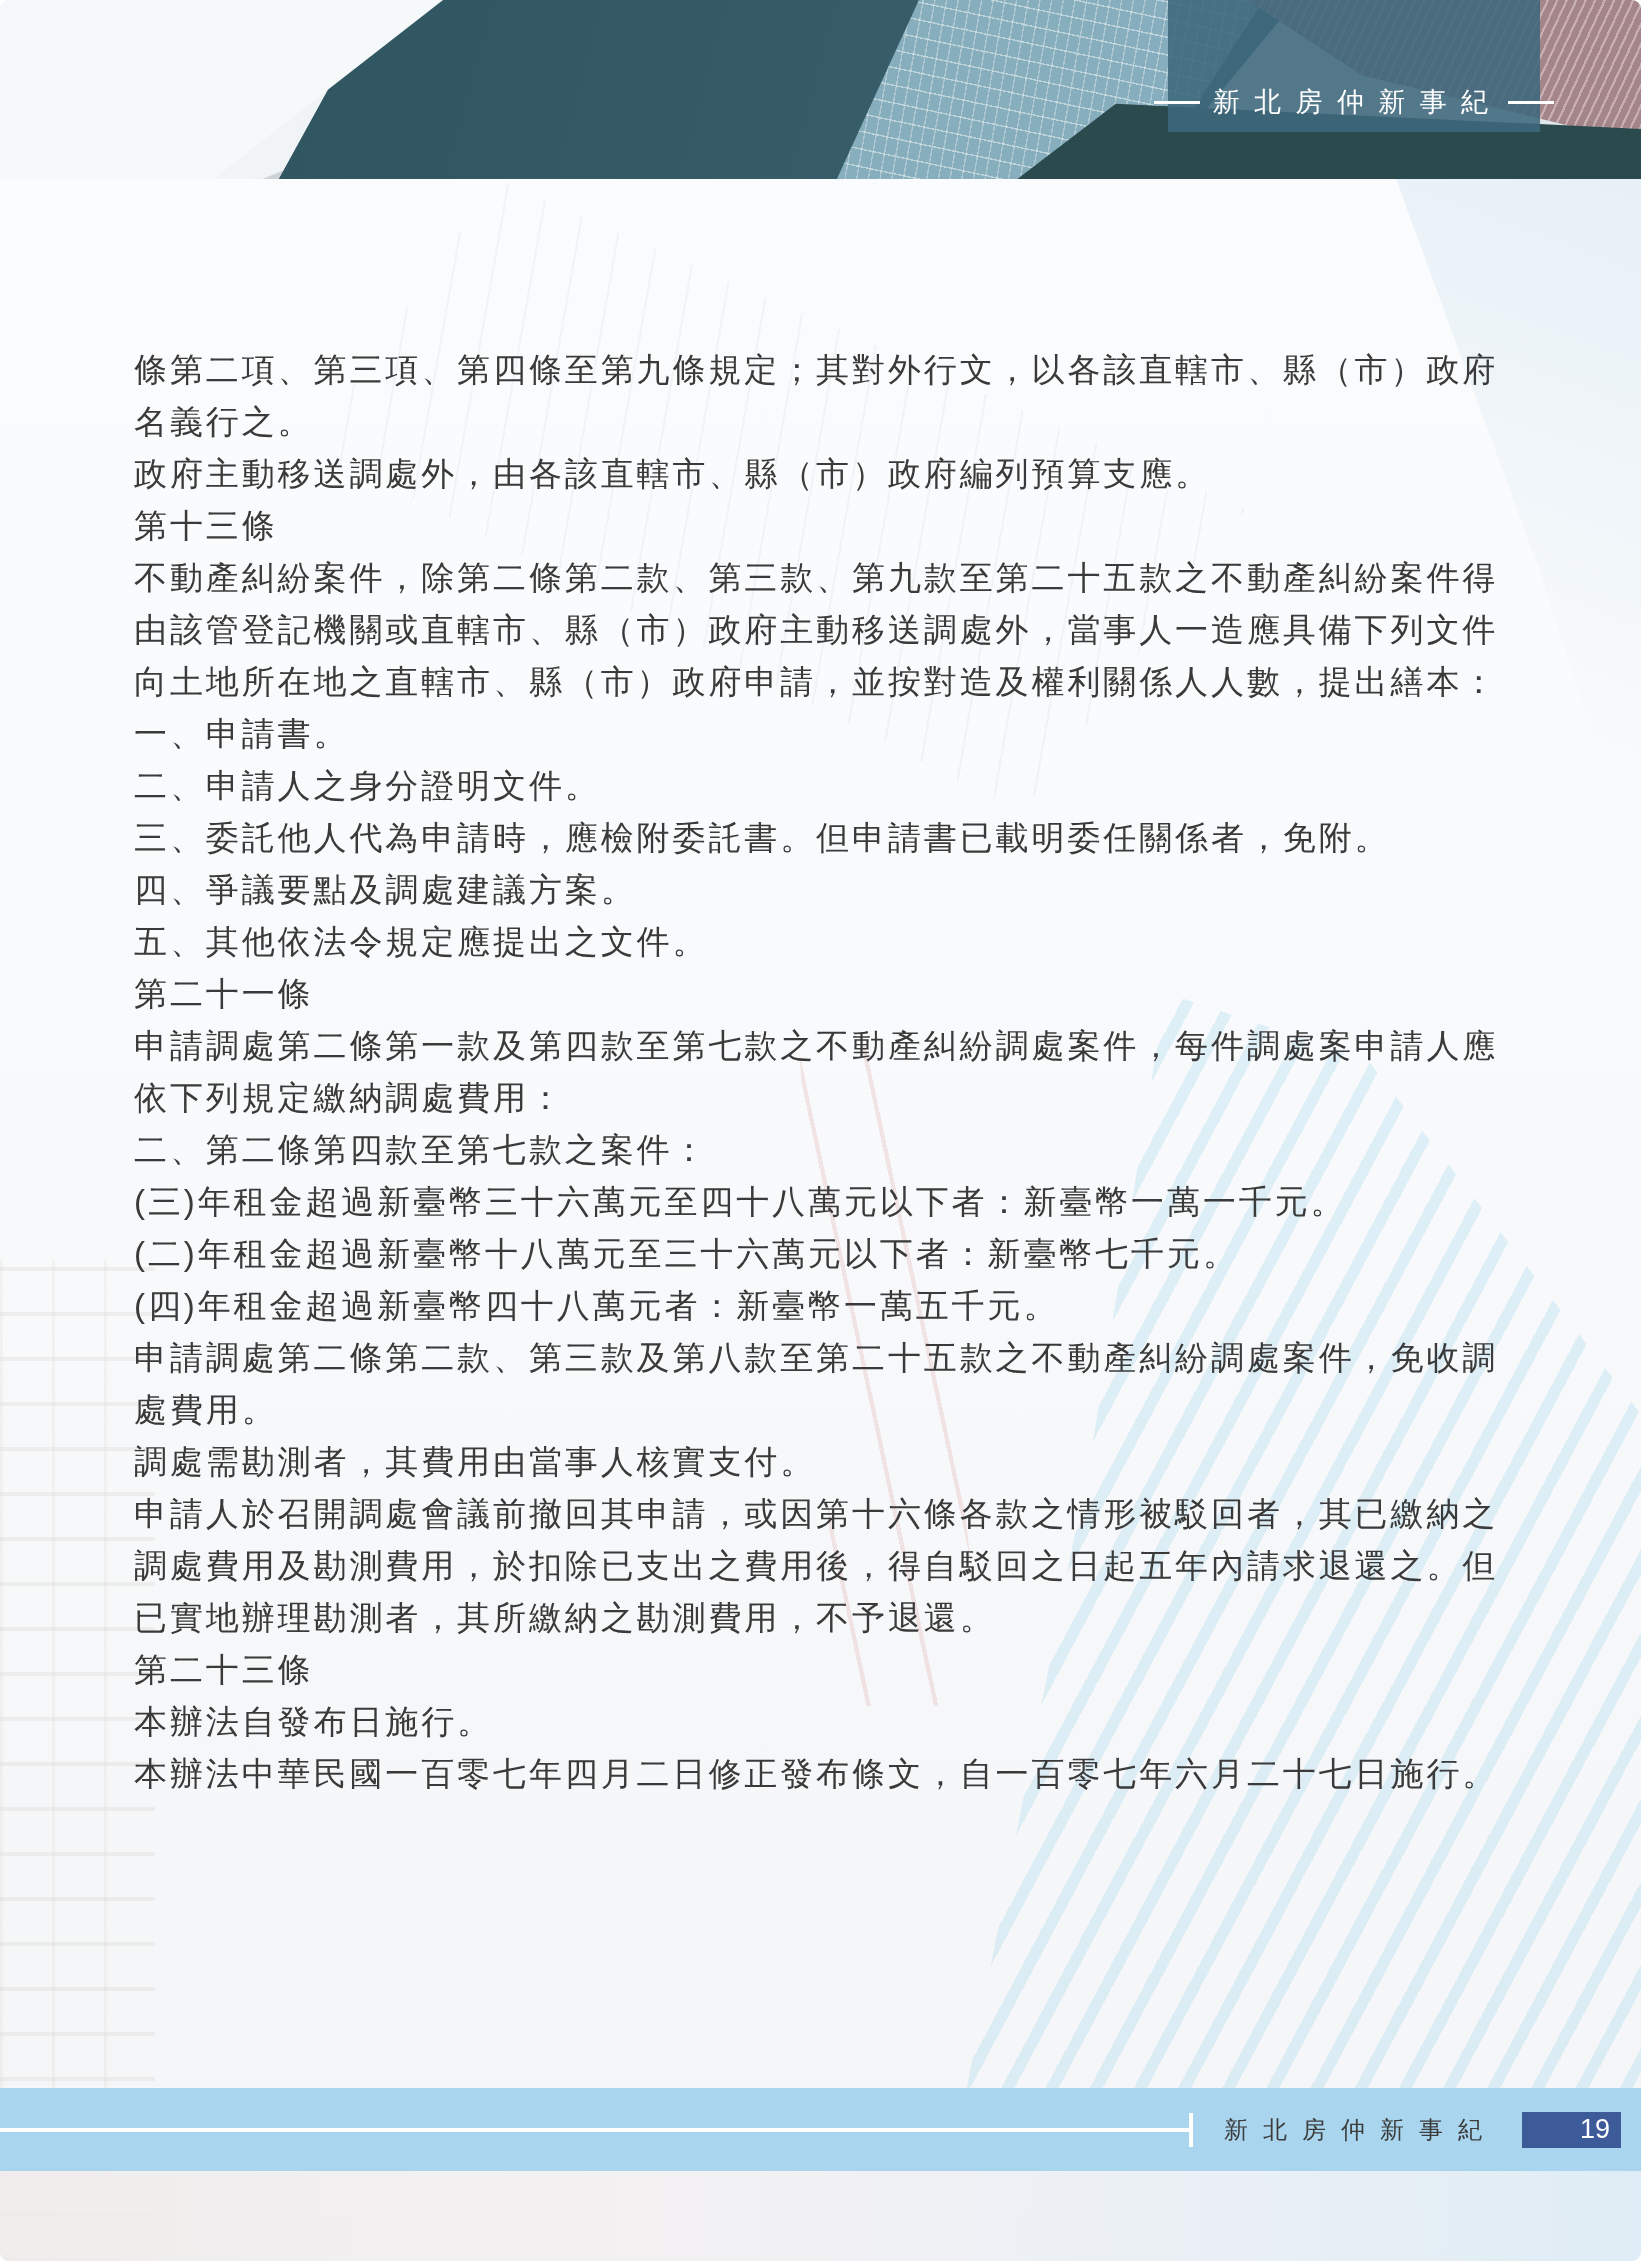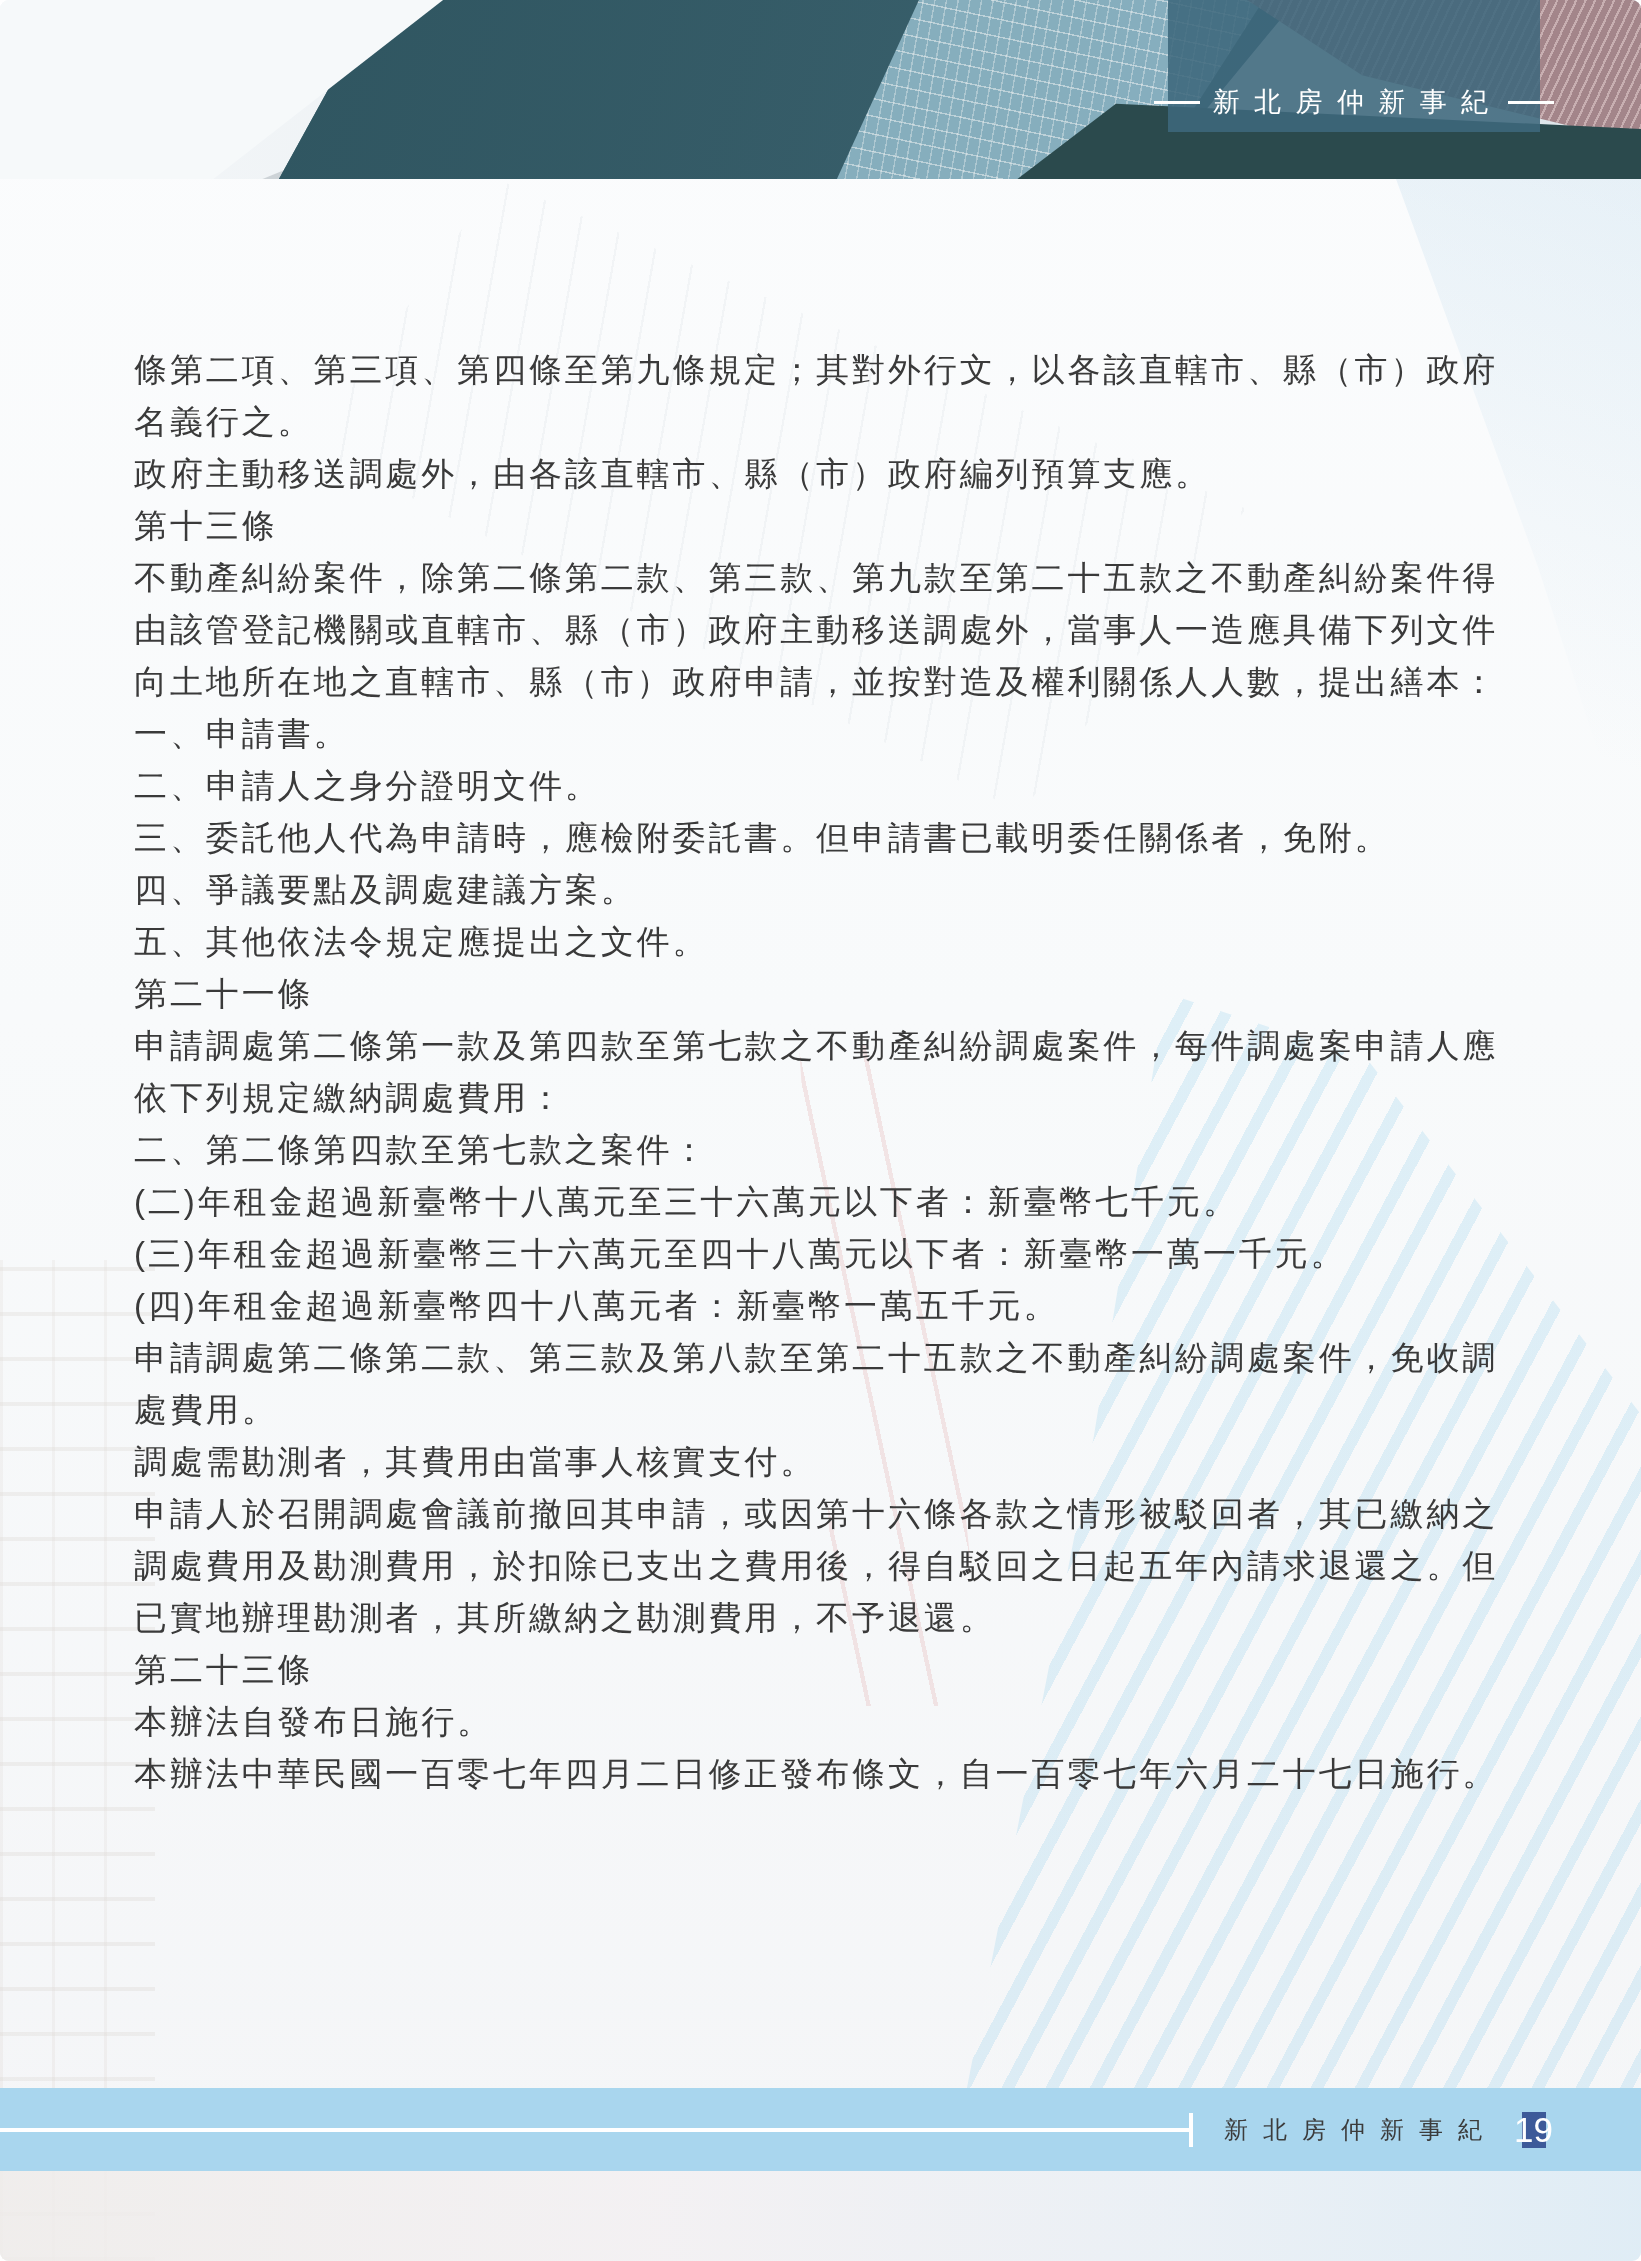--- a/index.html
+++ b/index.html
@@ -104,23 +104,23 @@
   .footer-rule{position:absolute;left:0;top:40px;width:1189px;height:3.6px;background:#ffffff;}
   .footer-tick{position:absolute;left:1189px;top:24.5px;width:3.6px;height:34px;background:#ffffff;}
   .footer-content{
     position:absolute;left:1224px;top:0;height:83px;
     display:flex;align-items:center;gap:24.5px;
   }
   .footer-title{
     color:#3c3c3c;font-size:24px;letter-spacing:15px;line-height:1;white-space:nowrap;
   }
   .page-badge{
-    width:24px;height:36px;background:var(--c-badge);
+    width:51px;height:36px;background:var(--c-badge);
     display:flex;align-items:center;justify-content:center;
-    color:#ffffff;font-size:35px;line-height:1;flex:none;
+    color:#ffffff;font-size:27px;line-height:1;flex:none;padding-left:48px;
   }
 </style>
 </head>
 <body>
 
 <div class="page">
 
   <div class="photo-strip">
     <div class="ps-sky"></div>
     <div class="ps-concrete"></div>
@@ -156,22 +156,22 @@
       <div class="text-line">向土地所在地之直轄市、縣（市）政府申請，並按對造及權利關係人人數，提出繕本：</div>
       <div class="text-line">一、申請書。</div>
       <div class="text-line">二、申請人之身分證明文件。</div>
       <div class="text-line">三、委託他人代為申請時，應檢附委託書。但申請書已載明委任關係者，免附。</div>
       <div class="text-line">四、爭議要點及調處建議方案。</div>
       <div class="text-line">五、其他依法令規定應提出之文件。</div>
       <div class="text-line">第二十一條</div>
       <div class="text-line">申請調處第二條第一款及第四款至第七款之不動產糾紛調處案件，每件調處案申請人應</div>
       <div class="text-line">依下列規定繳納調處費用：</div>
       <div class="text-line">二、第二條第四款至第七款之案件：</div>
+      <div class="text-line">(三)年租金超過新臺幣三十六萬元至四十八萬元以下者：新臺幣一萬一千元。</div>
       <div class="text-line">(二)年租金超過新臺幣十八萬元至三十六萬元以下者：新臺幣七千元。</div>
-      <div class="text-line">(三)年租金超過新臺幣三十六萬元至四十八萬元以下者：新臺幣一萬一千元。</div>
       <div class="text-line">(四)年租金超過新臺幣四十八萬元者：新臺幣一萬五千元。</div>
       <div class="text-line">申請調處第二條第二款、第三款及第八款至第二十五款之不動產糾紛調處案件，免收調</div>
       <div class="text-line">處費用。</div>
       <div class="text-line">調處需勘測者，其費用由當事人核實支付。</div>
       <div class="text-line">申請人於召開調處會議前撤回其申請，或因第十六條各款之情形被駁回者，其已繳納之</div>
       <div class="text-line">調處費用及勘測費用，於扣除已支出之費用後，得自駁回之日起五年內請求退還之。但</div>
       <div class="text-line">已實地辦理勘測者，其所繳納之勘測費用，不予退還。</div>
       <div class="text-line">第二十三條</div>
       <div class="text-line">本辦法自發布日施行。</div>
       <div class="text-line">本辦法中華民國一百零七年四月二日修正發布條文，自一百零七年六月二十七日施行。</div>

